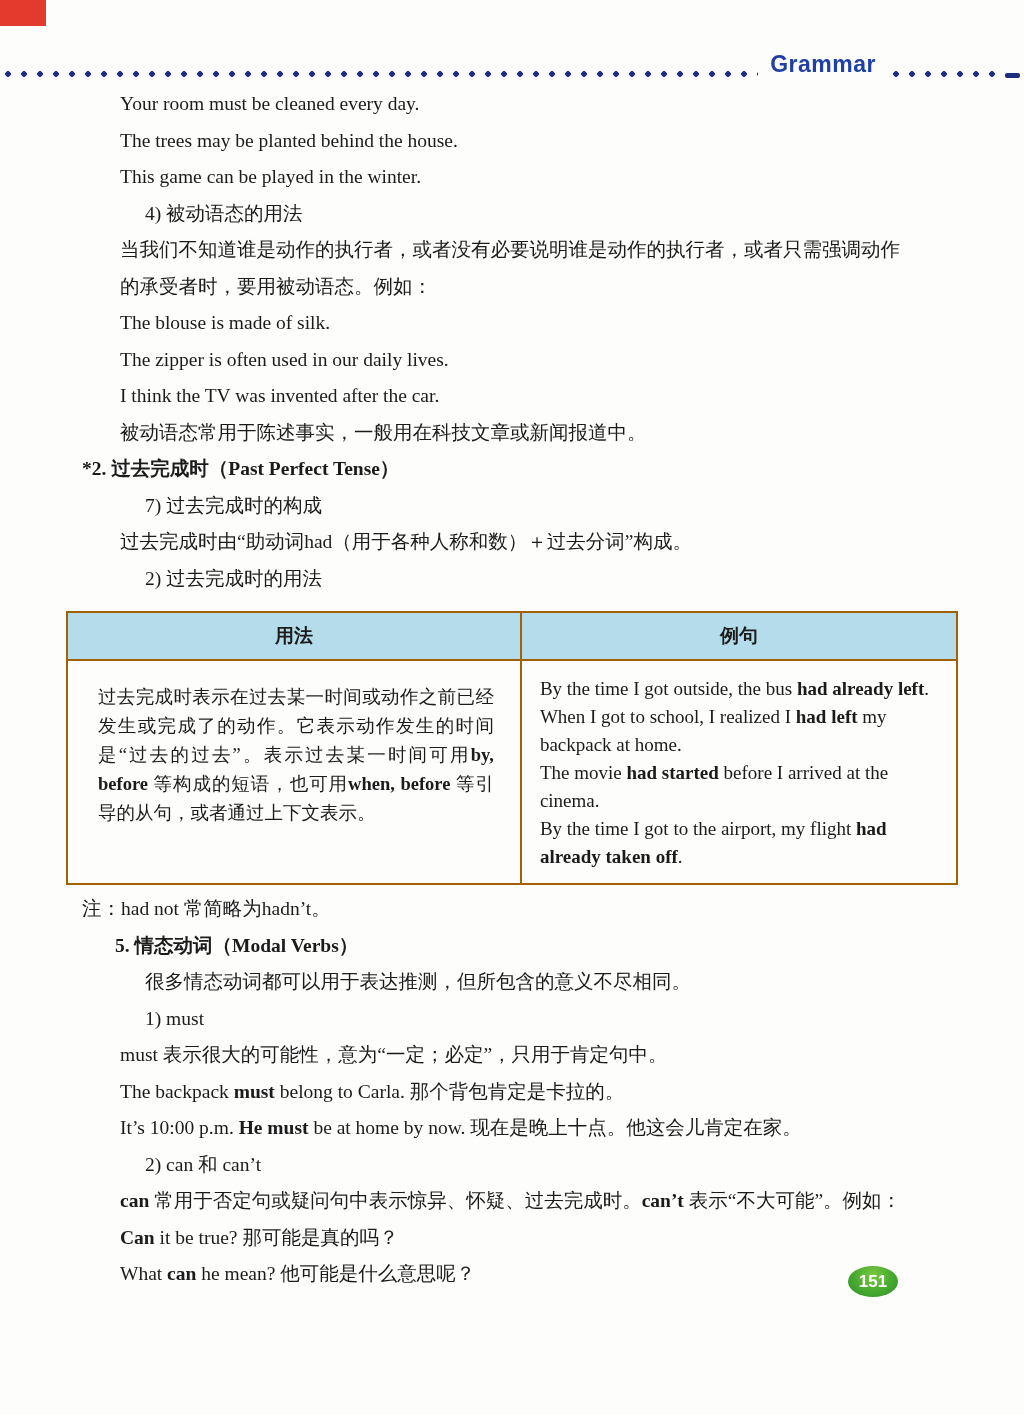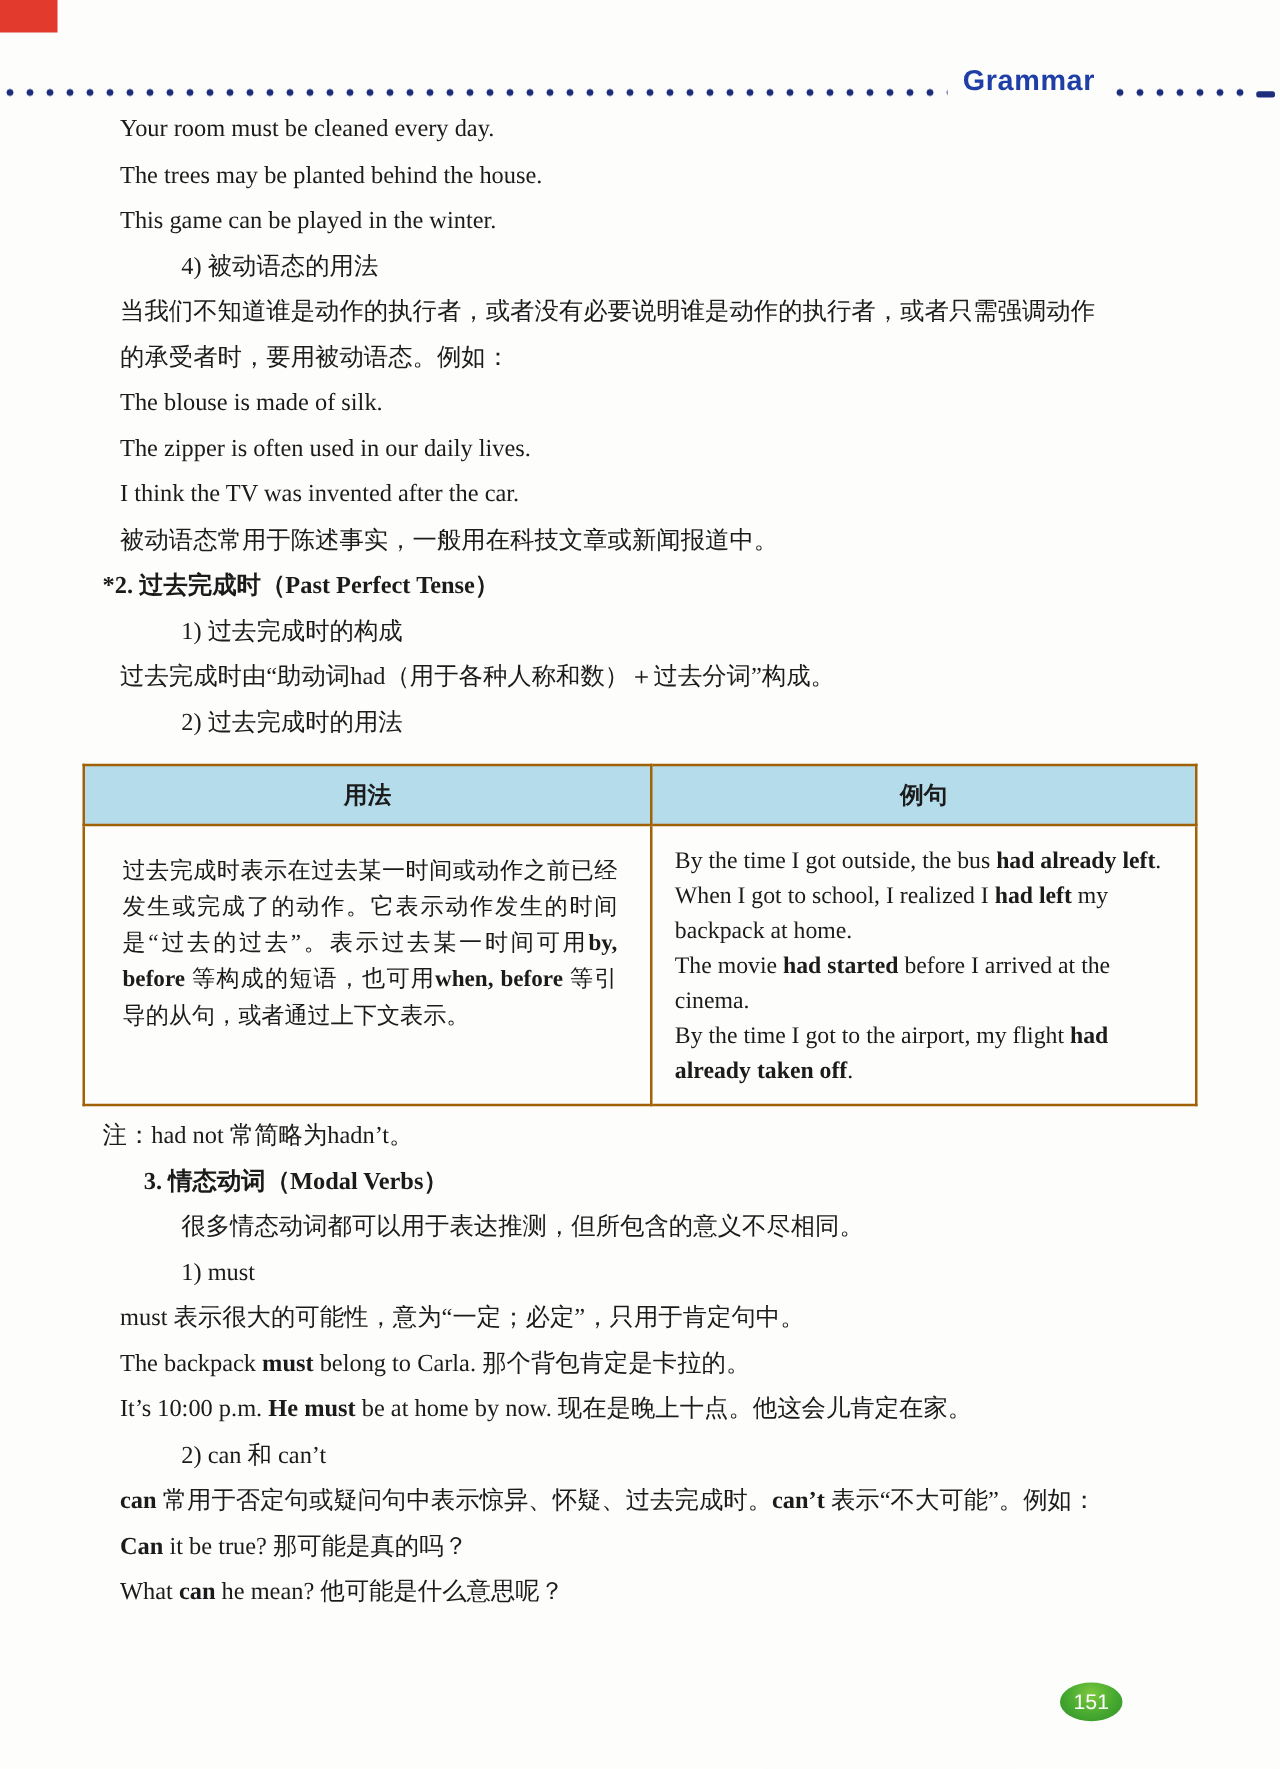--- a/index.html
+++ b/index.html
@@ -39,21 +39,21 @@
     font-family: "Liberation Sans", sans-serif;
     font-weight: bold;
     font-size: 23px;
     color: #1f3fa6;
     letter-spacing: 0.5px;
   }
   .content { position: absolute; top: 86px; left: 0; width: 100%; }
   p.line { font-size: 19.5px; line-height: 36.5px; }
   .ml-a { margin-left: 82px; }
   .ml-b { margin-left: 145px; }
-  .ml-c { margin-left: 96px; width: 792px; font-family: Liberation Serif, serif; }
+  .ml-c { margin-left: 120px; width: 792px; font-family: Liberation Serif, serif; }
   .heading { font-weight: bold; font-size: 20px; }
   .b, .bold { font-weight: bold; }
   .grammar-table {
     margin: 14px 0 6px 66px;
     width: 892px;
     border-collapse: collapse;
     table-layout: fixed;
   }
   .grammar-table th, .grammar-table td { border: 2px solid #a16207; }
   .grammar-table th {
@@ -62,27 +62,27 @@
     font-weight: bold;
     padding: 10px 0;
     text-align: center;
   }
   .usage-cell { padding: 22px 26px 16px 30px; vertical-align: top; background: #fdfdfc; }
   .usage-cell p { font-size: 18.5px; line-height: 29px; text-align: justify; }
   .examples-cell { padding: 14px 14px 12px 18px; vertical-align: top; background: #fdfdfc; }
   .examples-cell p { font-size: 19px; line-height: 28px; }
   .page-number-badge {
     position: absolute;
-    left: 848px; top: 1346px;
+    left: 848px; top: 1266px;
     width: 50px; height: 31px;
     background: radial-gradient(ellipse at 50% 30%, #7cc83e 0%, #46a930 55%, #2f8f27 100%);
     border-radius: 50%;
     color: #ffffff;
     font-family: "Liberation Sans", sans-serif;
-    font-weight: normal;
+    font-weight: bold;
     font-size: 17px;
     display: flex; align-items: center; justify-content: center;
   }
 </style>
 </head>
 <body>
 
 <div class="page">
 
   <div class="corner-red"></div>
@@ -101,21 +101,21 @@
     <p class="line ml-c">This game can be played in the winter.</p>
 
     <p class="line ml-b">4) 被动语态的用法</p>
     <p class="line ml-c">当我们不知道谁是动作的执行者，或者没有必要说明谁是动作的执行者，或者只需强调动作的承受者时，要用被动语态。例如：</p>
     <p class="line ml-c">The blouse is made of silk.</p>
     <p class="line ml-c">The zipper is often used in our daily lives.</p>
     <p class="line ml-c">I think the TV was invented after the car.</p>
     <p class="line ml-c">被动语态常用于陈述事实，一般用在科技文章或新闻报道中。</p>
 
     <p class="line ml-a heading">*2. 过去完成时（Past Perfect Tense）</p>
-    <p class="line ml-b">1) 过去完成时的构成</p>
+    <p class="line ml-b">7) 过去完成时的构成</p>
     <p class="line ml-c">过去完成时由“助动词had（用于各种人称和数）＋过去分词”构成。</p>
     <p class="line ml-b">2) 过去完成时的用法</p>
 
     <table class="grammar-table">
       <colgroup>
         <col style="width:51%">
         <col style="width:49%">
       </colgroup>
       <thead>
         <tr>
@@ -133,21 +133,21 @@
             <p><span>When I got to school, I realized I </span><span class="b">had left</span><span> my backpack at home.</span></p>
             <p><span>The movie </span><span class="b">had started</span><span> before I arrived at the cinema.</span></p>
             <p><span>By the time I got to the airport, my flight </span><span class="b">had already taken off</span><span>.</span></p>
           </td>
         </tr>
       </tbody>
     </table>
 
     <p class="line ml-a">注：had not 常简略为hadn’t。</p>
 
-    <p class="line ml-a heading" style="margin-left:115px;">3. 情态动词（Modal Verbs）</p>
+    <p class="line ml-a heading" style="margin-left:115px;">5. 情态动词（Modal Verbs）</p>
     <p class="line ml-b">很多情态动词都可以用于表达推测，但所包含的意义不尽相同。</p>
 
     <p class="line ml-b">1) must</p>
     <p class="line ml-c">must 表示很大的可能性，意为“一定；必定”，只用于肯定句中。</p>
     <p class="line ml-c"><span>The backpack </span><span class="b">must</span><span> belong to Carla. 那个背包肯定是卡拉的。</span></p>
     <p class="line ml-c"><span>It’s 10:00 p.m. </span><span class="b">He must</span><span> be at home by now. 现在是晚上十点。他这会儿肯定在家。</span></p>
 
     <p class="line ml-b">2) can 和 can’t</p>
     <p class="line ml-c"><span class="b">can</span><span> 常用于否定句或疑问句中表示惊异、怀疑、过去完成时。</span><span class="b">can’t</span><span> 表示“不大可能”。例如：</span></p>
     <p class="line ml-c"><span class="b">Can</span><span> it be true? 那可能是真的吗？</span></p>

